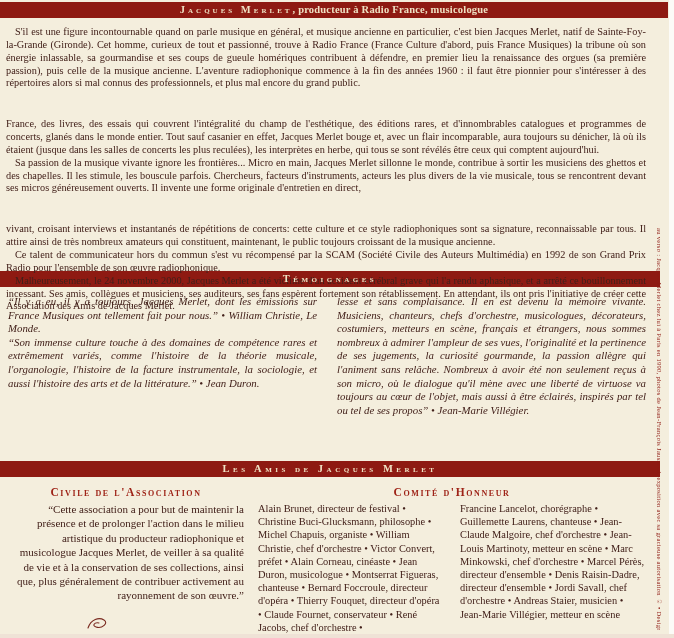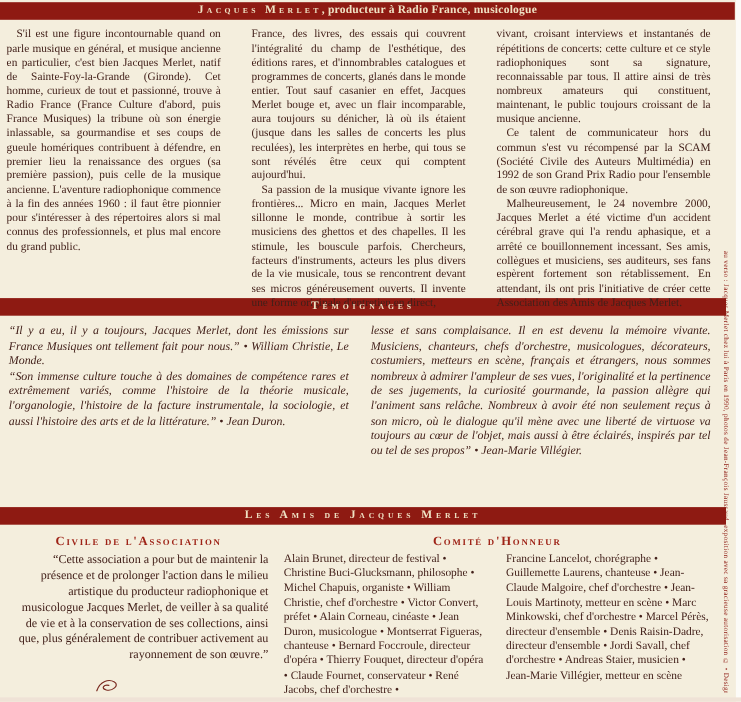--- a/index.html
+++ b/index.html
@@ -27,20 +27,21 @@
   .top-bar{margin:2px 6px 0 0;}
   .top-bar .name{font-variant:small-caps;letter-spacing:3px;font-weight:bold;}
   .top-bar .suffix{font-weight:bold;letter-spacing:.2px;}
   .mid-bar{margin:0 14px 0 0;}
 
   
   .article{
     display:flex;gap:28px;
     padding:8px 28px 0 6px;
     height:245px;
+    flex-direction:column;
   }
   .article .col{flex:1;text-align:justify;font-size:10.3px;line-height:12.85px;}
   .article p{margin:0;}
   .article p.indent{text-indent:9px;}
 
   
   .temoignages{
     display:flex;gap:20px;
     padding:8px 28px 6px 8px;
     height:160px;

